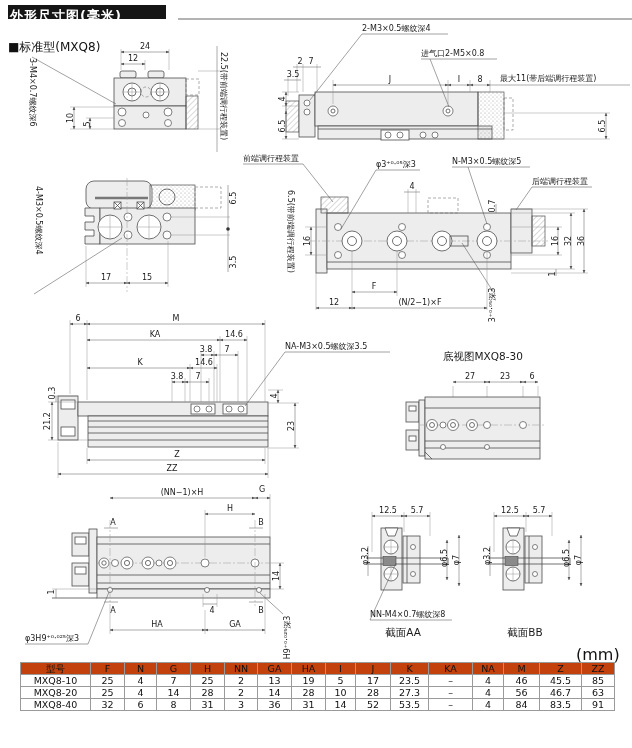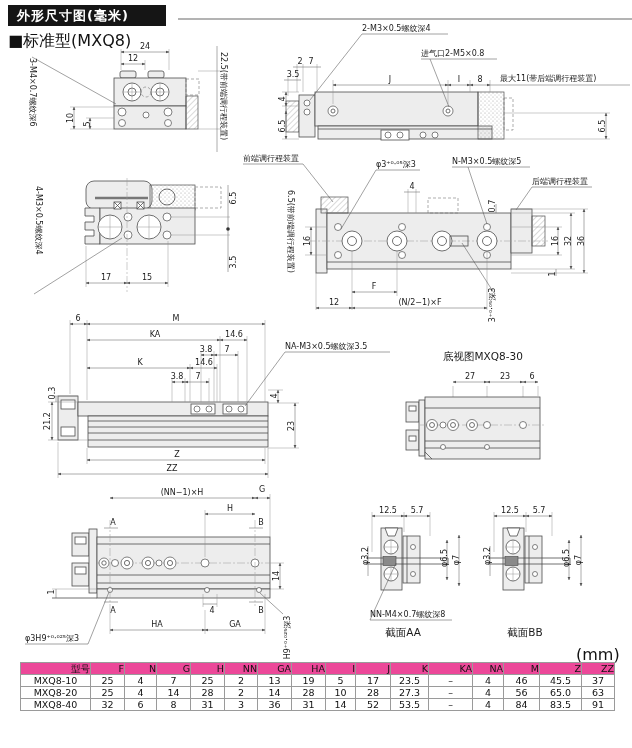--- a/index.html
+++ b/index.html
@@ -1,21 +1,21 @@
 <!DOCTYPE html>
 <html><head>
 <meta charset="utf-8">
 <style>
   html,body{margin:0;padding:0;background:#fff;}
   .page{position:relative;width:632px;height:748px;background:#fff;overflow:hidden;
         font-family:"DejaVu Sans",sans-serif;color:#111;}
-  .hdr{position:absolute;left:8px;top:5px;height:21px;min-width:158px;background:#151515;color:#fff;
-       font-size:13px;font-weight:bold;line-height:21px;padding:0 12px 0 9px;letter-spacing:1px;box-sizing:border-box;}
+  .hdr{position:absolute;left:8px;top:5px;height:14px;min-width:158px;background:#151515;color:#fff;
+       font-size:13px;font-weight:bold;line-height:21px;padding:0 12px 0 2px;letter-spacing:1px;box-sizing:border-box;}
   .hdr-line{position:absolute;left:178px;top:18px;width:454px;height:2px;background:#b3b3b3;}
-  .sub{position:absolute;left:8px;top:31px;font-size:16px;color:#111;}
+  .sub{position:absolute;left:8px;top:39px;font-size:12px;color:#111;}
   .mm-note{position:absolute;left:576px;top:645px;font-size:16px;color:#111;}
   svg.draw{position:absolute;left:0;top:0;}
   svg text{font-family:"DejaVu Sans",sans-serif;font-size:8px;fill:#1a1a1a;}
   svg text.mid{text-anchor:middle;}
   svg text.b11{font-size:10.5px;}
   .pf{fill:#ededed;stroke:#4d4d4d;stroke-width:.8;}
   .pw{fill:#fff;stroke:#4d4d4d;stroke-width:.8;}
   .pl{fill:none;stroke:#4d4d4d;stroke-width:.8;}
   .th{fill:url(#hx);stroke:#4d4d4d;stroke-width:.7;}
   .tdot{fill:url(#dt);stroke:#4d4d4d;stroke-width:.7;}
@@ -23,21 +23,21 @@
   .dp{stroke:#666;stroke-width:.55;}
   .ex{stroke:#8d8d8d;stroke-width:.45;}
   .cl{stroke:#999;stroke-width:.5;stroke-dasharray:8 2 2 2;}
   .dsh{fill:none;stroke:#777;stroke-width:.6;stroke-dasharray:3 2;}
   .ldr{fill:none;stroke:#555;stroke-width:.55;}
   .scr{fill:#fff;stroke:#4d4d4d;stroke-width:.7;}
   table.spec{position:absolute;left:20px;top:662px;border-collapse:collapse;table-layout:fixed;
              font-size:9.5px;color:#111;}
   table.spec th,table.spec td{border:1px solid #9a9a9a;text-align:center;padding:0;height:11px;line-height:11px;
              overflow:hidden;white-space:nowrap;}
-  table.spec thead th{background:#ec4899;font-weight:normal;text-align:right;}
+  table.spec thead th{background:#c2410c;font-weight:normal;}
 </style>
 </head>
 <body>
 
 <div class="page">
 
   <div class="hdr">
     <span>外形尺寸图(毫米)</span>
   </div>
   <div class="hdr-line"></div>
@@ -593,38 +593,38 @@
           <td>2</td>
           <td>13</td>
           <td>19</td>
           <td>5</td>
           <td>17</td>
           <td>23.5</td>
           <td>–</td>
           <td>4</td>
           <td>46</td>
           <td>45.5</td>
-          <td>37</td>
+          <td>85</td>
         </tr>
         <tr>
           <td>MXQ8-20</td>
           <td>25</td>
           <td>4</td>
           <td>14</td>
           <td>28</td>
           <td>2</td>
           <td>14</td>
           <td>28</td>
           <td>10</td>
           <td>28</td>
           <td>27.3</td>
           <td>–</td>
           <td>4</td>
           <td>56</td>
-          <td>65.0</td>
+          <td>46.7</td>
           <td>63</td>
         </tr>
         <tr>
           <td>MXQ8-40</td>
           <td>32</td>
           <td>6</td>
           <td>8</td>
           <td>31</td>
           <td>3</td>
           <td>36</td>

